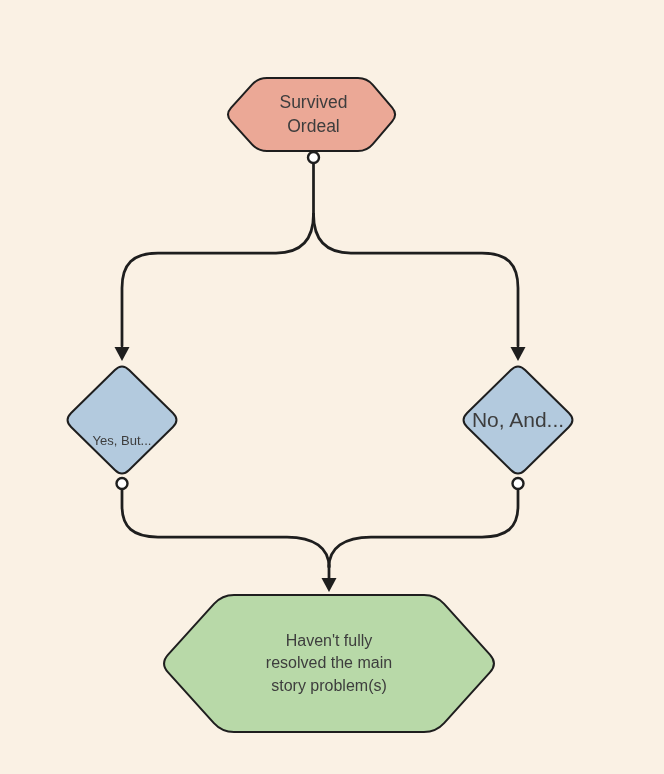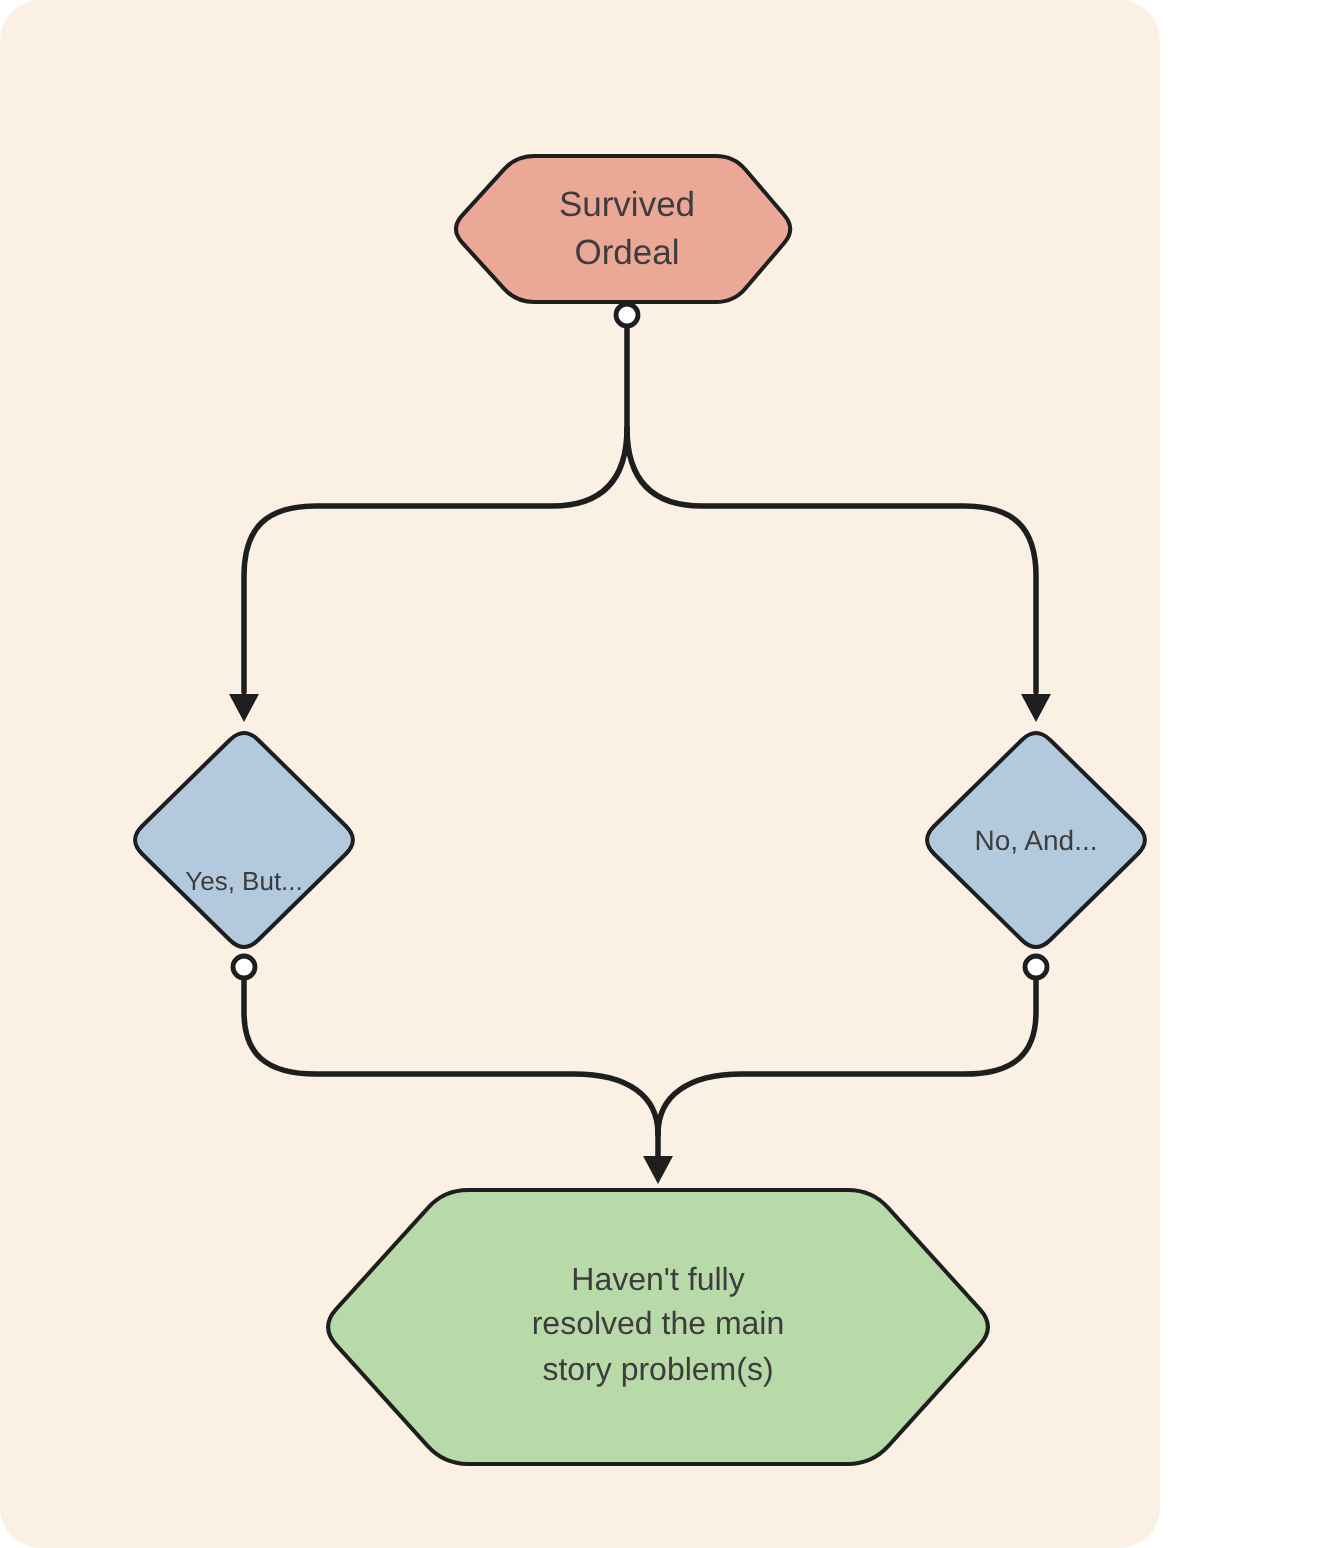--- a/index.html
+++ b/index.html
@@ -1,23 +1,22 @@
 <!DOCTYPE html>
 <html><head>
 <meta charset="utf-8">
 <style>
   html, body { margin: 0; padding: 0; }
   body { font-family: "Liberation Sans", sans-serif; }
   #canvas {
     position: relative;
-    width: 580px;
+    width: 664px;
     height: 774px;
     background: #faf1e4;
     overflow: hidden;
-    border-radius: 20px;
   }
   #diagram-svg {
     position: absolute;
     left: 0; top: 0;
   }
   .node-path {
     stroke: #1e1e1e;
     stroke-width: 2;
     stroke-linejoin: round;
     cursor: pointer;
@@ -41,21 +40,21 @@
     align-items: center;
     justify-content: center;
     text-align: center;
     color: #3d3d3d;
     pointer-events: none;
   }
   .node-label > span { display: inline-block; }
   .label-survived { left: 226px; top: 78px; width: 175px; height: 73px; font-size: 17.5px; line-height: 1.35; }
   .label-survived > span { max-width: 110px; }
   .label-yesbut { left: 42px; top: 368px; width: 160px; height: 80px; font-size: 13px; align-items: flex-end; }
-  .label-noand { left: 438px; top: 380px; width: 160px; height: 80px; font-size: 14px; }
+  .label-noand { left: 438px; top: 380px; width: 160px; height: 80px; font-size: 21px; }
   .label-resolved { left: 229px; top: 595px; width: 200px; height: 137px; font-size: 16px; line-height: 1.38; }
   .label-resolved > span { max-width: 148px; }
 </style>
 </head>
 <body>
 
 <div id="canvas" style="background: rgb(250, 241, 228);">
 
   <svg id="diagram-svg" width="664" height="774" viewBox="0 0 664 774">
 

